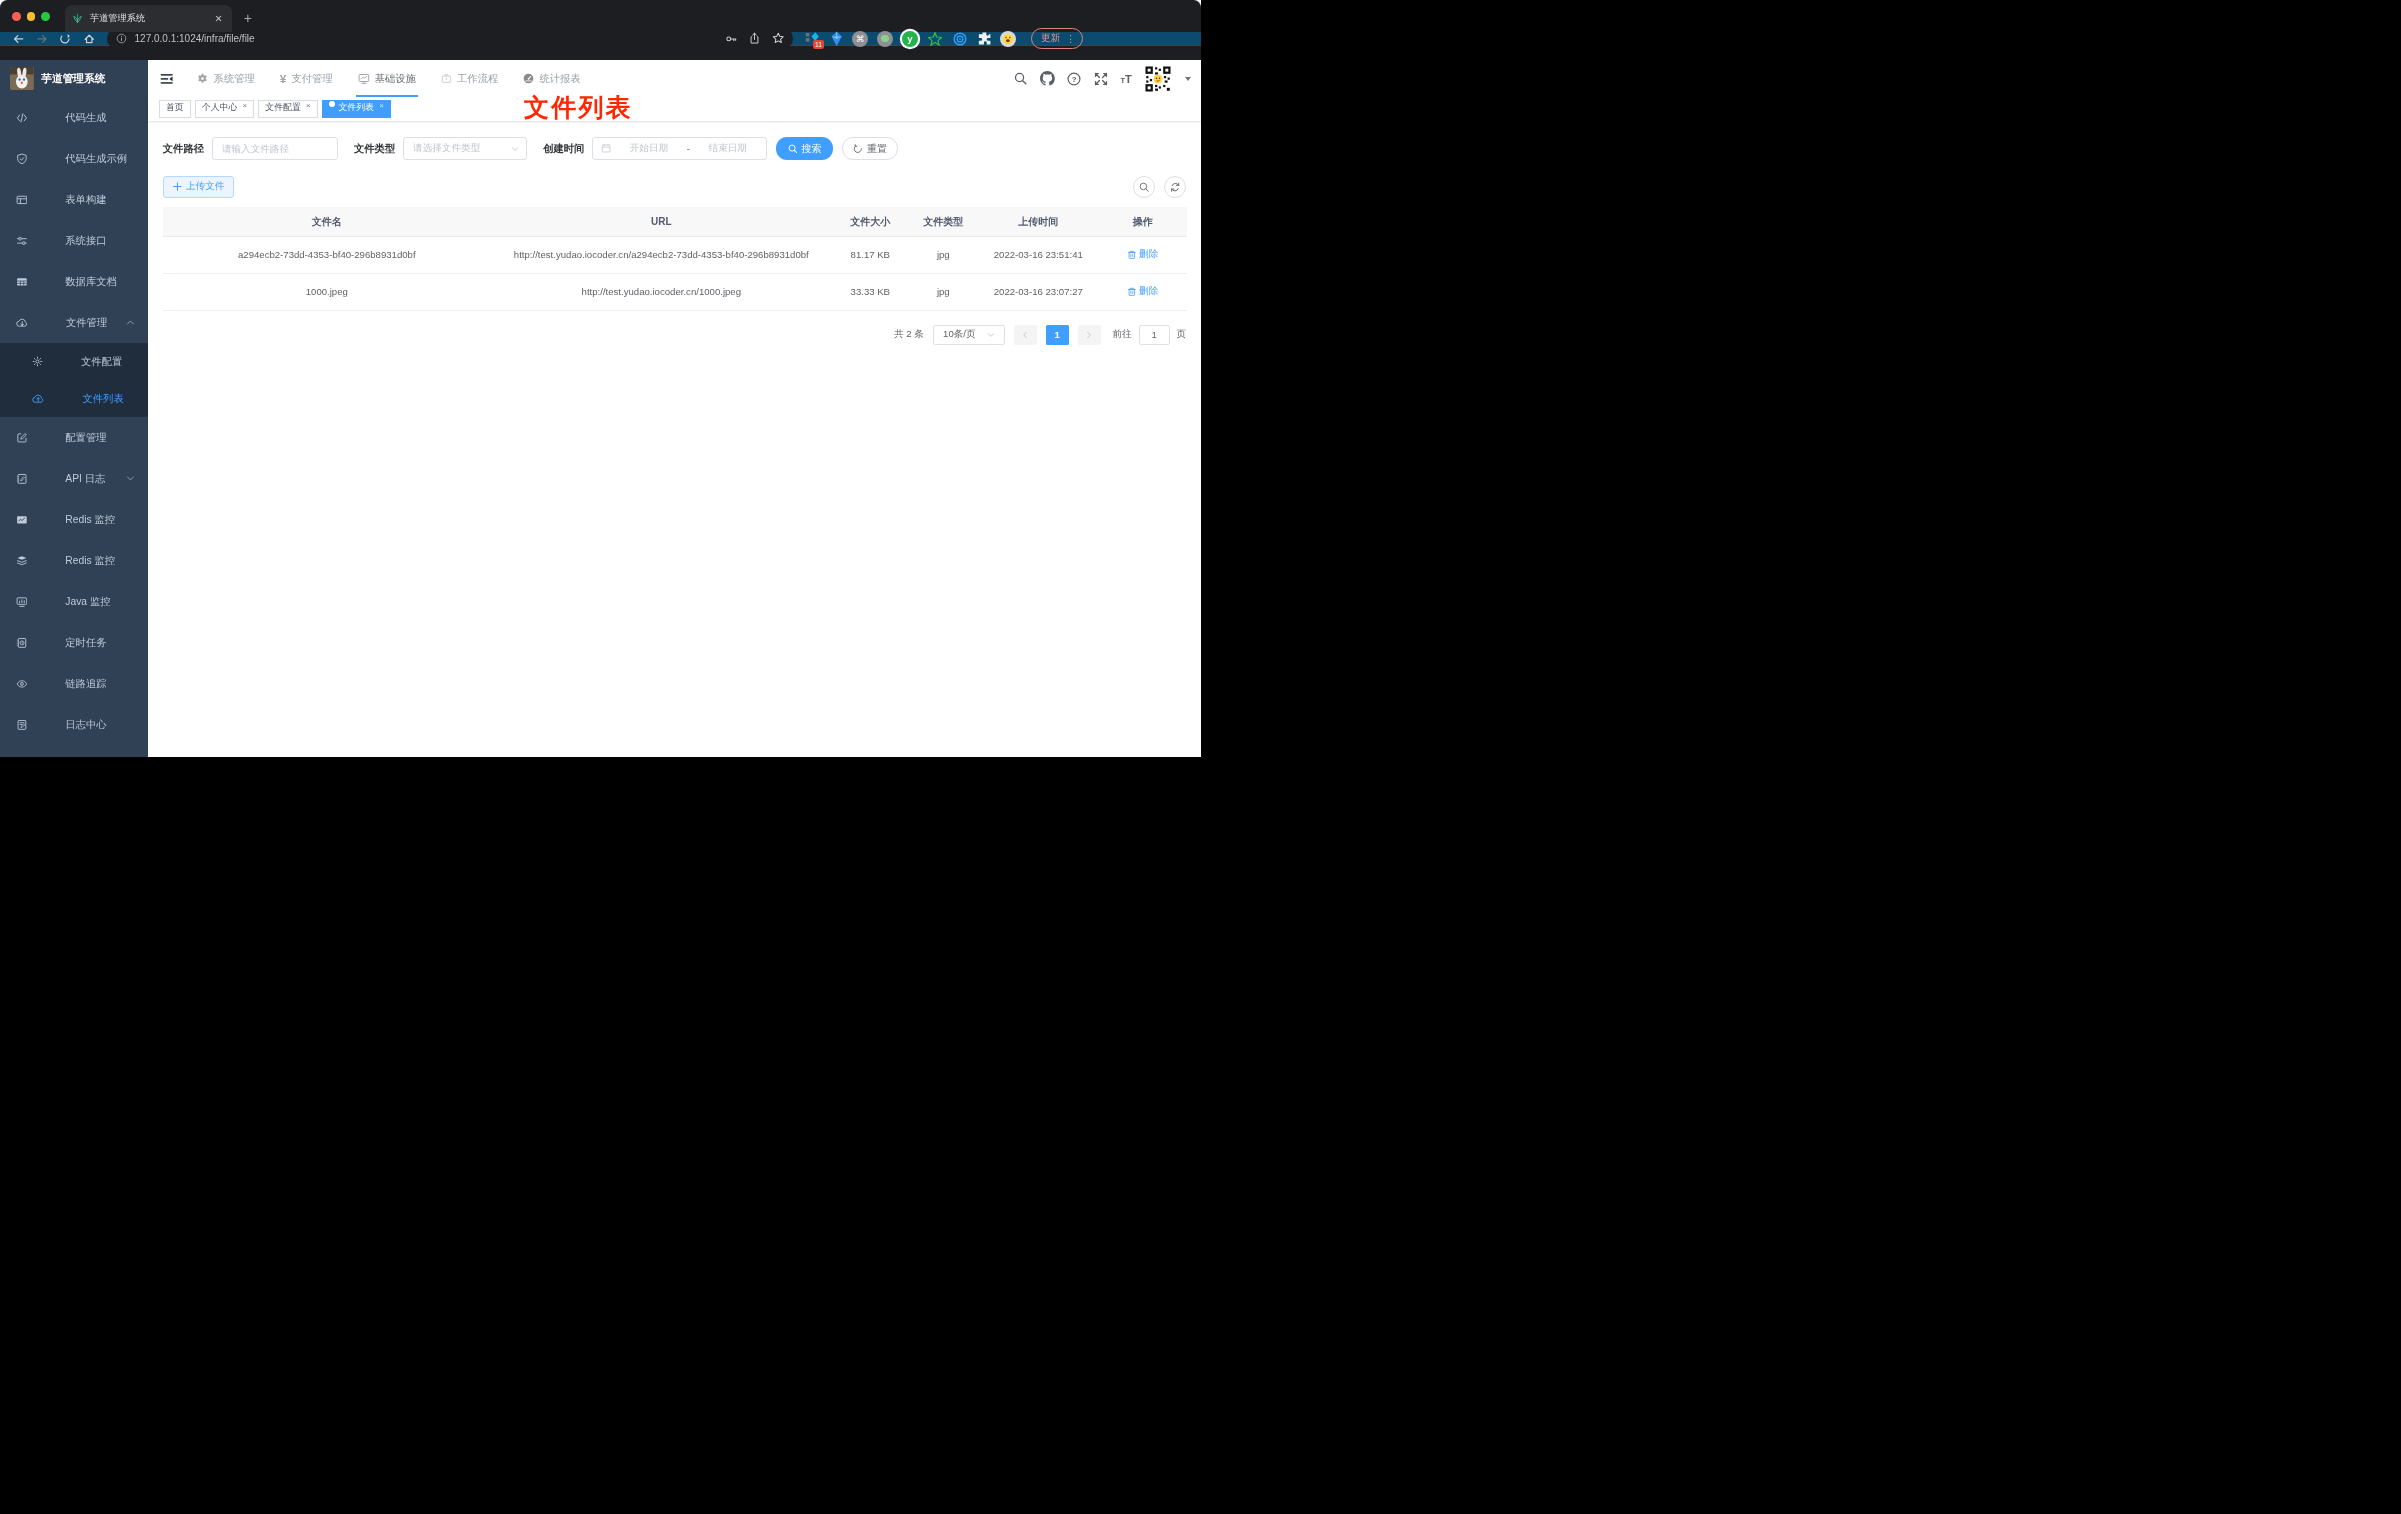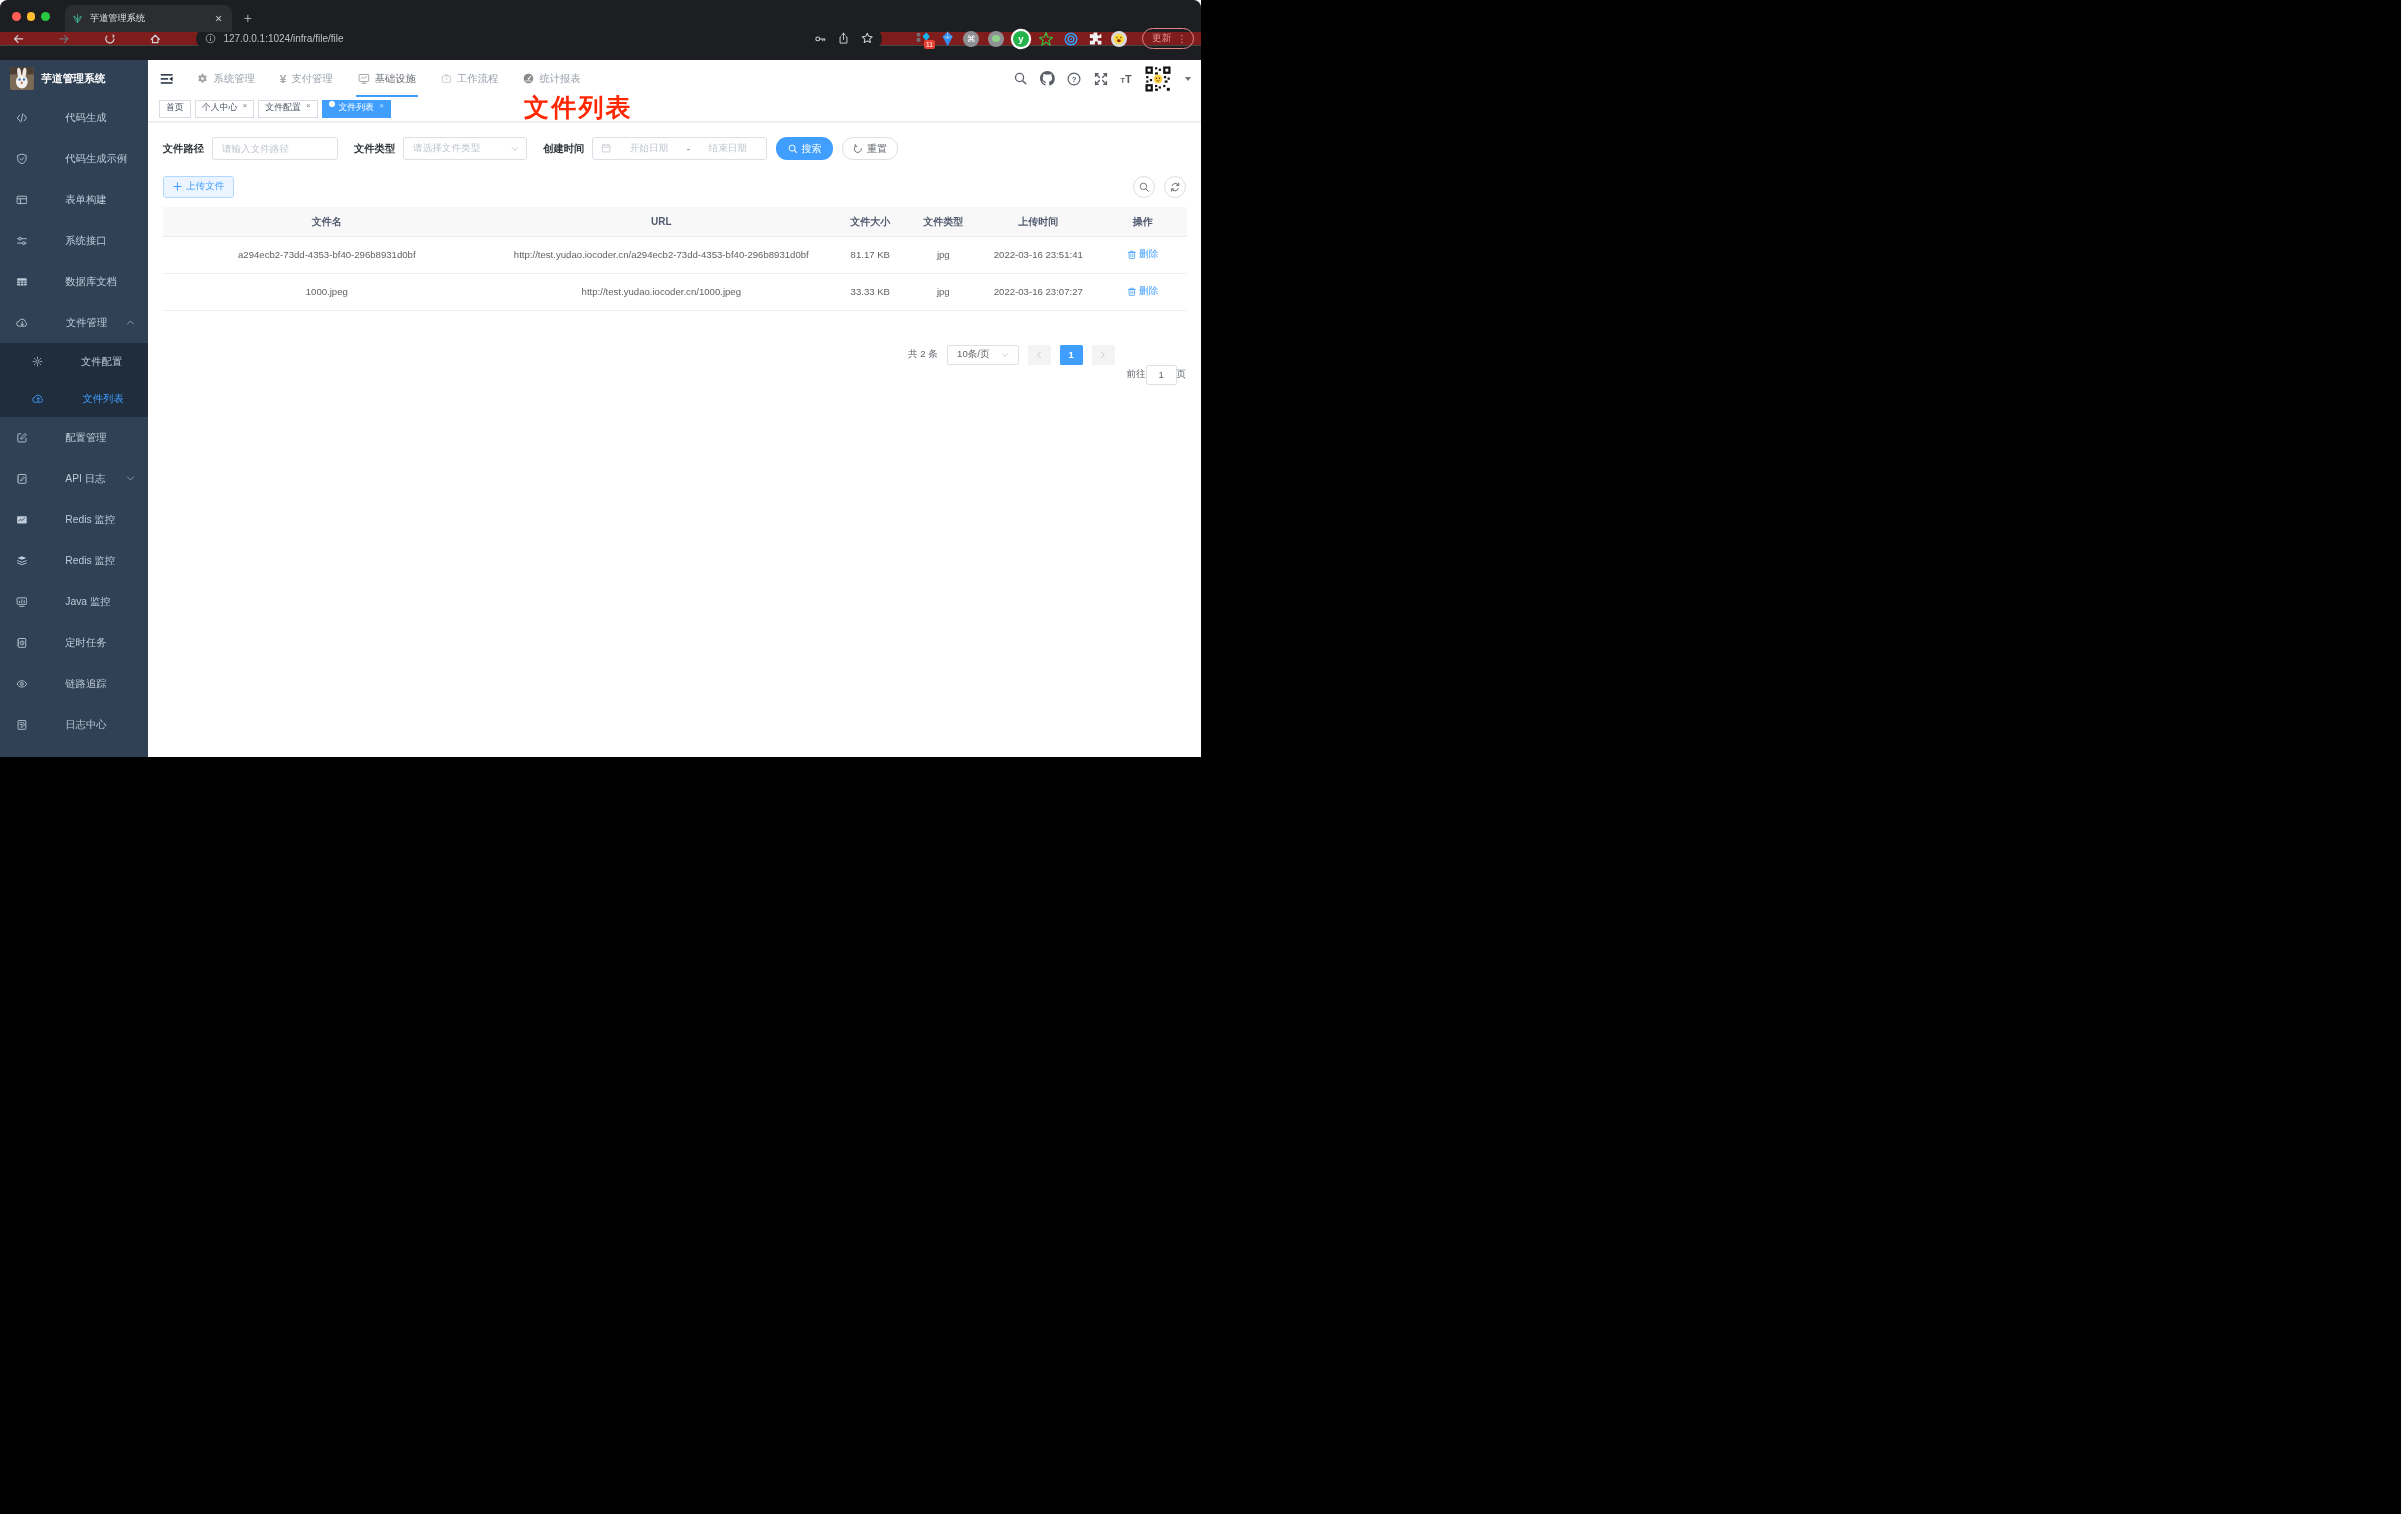--- a/index.html
+++ b/index.html
@@ -18,21 +18,21 @@
   .light { width: 8.9px; height: 8.9px; border-radius: 50%; }
   .light.red { background:#ff5f57; } .light.yellow { background:#febc2e; } .light.green { background:#28c840; }
   .tab {
     margin-left: 65px; width: 167px; height: 26.6px; background:#2c2d30;
     border-radius: 7.4px 7.4px 0 0; display: flex; align-items: center;
     padding: 0 7.4px; gap: 6.6px; color:#e3e4e6; font-size: 9.2px;
   }
   .tab-title { flex: 1; white-space: nowrap; overflow: hidden; }
   .tab-close { color:#c3c4c6; font-size: 9.6px; cursor: pointer; padding: 0 2.2px; }
   .newtab { color:#a6a7a9; font-size: 14px; margin-left: 11.8px; margin-bottom: 5.9px; cursor: pointer; }
-  .toolbar2 { height: 14px; background:#7f1d1d; display: flex; align-items: center; padding: 0 7.4px; gap: 1.5px; border-bottom: 0.7px solid #434446; justify-content: space-between; }
+  .toolbar2 { height: 14px; background:#0c4a6e; display: flex; align-items: center; padding: 0 7.4px; gap: 1.5px; border-bottom: 0.7px solid #434446; }
   .navbtn { width: 22px; height: 20.7px; display: flex; align-items: center; justify-content: center; color:#d0d1d3; }
   .navbtn.dim { color:#6f7072; }
   .urlbar {
     height: 20.7px; background:#1d1e21; border-radius: 10.3px; flex: 0 0 686px;
     display: flex; align-items: center; gap: 7.4px; padding: 0 8.9px; margin: 0 5.9px;
     color:#9aa0a6;
   }
   .url-text { color:#bdc1c6; font-size: 10px; flex: 1; }
   .urlbar-icons { display: flex; gap: 11.8px; align-items: center; color:#cfd0d2; }
   .extensions { display: flex; align-items: center; gap: 8.9px; margin-left: 4.4px; }
@@ -107,21 +107,21 @@
   table { width: 100%; border-collapse: collapse; table-layout: fixed; margin-top: 9.6px; }
   thead th { background:#f8f8f9; color:#515a6e; font-weight: bold; font-size: 10px; padding: 7.4px 3px; border-bottom: 0.7px solid #e8eaec; text-align: center; }
   tbody td { text-align: center; font-size: 9.6px; color:#606266; padding: 8.9px 4.4px; line-height: 1.7; border-bottom: 0.7px solid #ebeef5; word-break: break-all; }
   .op-link { color:#409eff; display: inline-flex; align-items: center; gap: 2.2px; cursor: pointer; }
 
   .pagination { margin-top: 13.3px; display: flex; align-items: center; justify-content: flex-end; gap: 8.9px; font-size: 9.6px; color:#5f6368; }
   .size-select { width: 72px; height: 20.7px; border: 0.7px solid #dcdfe6; border-radius: 2.2px; display: flex; align-items: center; justify-content: center; gap: 11px; cursor: pointer; color:#606266; background:#fff; }
   .chev { color:#b3b9c2; }
   .pg-btn { width: 23px; height: 20.7px; background:#f4f4f5; border-radius: 1.5px; display: flex; align-items: center; justify-content: center; color:#c0c4cc; font-size: 10.3px; cursor: pointer; }
   .pg-num { width: 23px; height: 20.7px; background:#409eff; border-radius: 1.5px; display: flex; align-items: center; justify-content: center; color:#fff; font-weight: bold; cursor: pointer; }
-  .goto { display: flex; align-items: center; gap: 0; margin-left: 3px; margin-top: 40px; }
+  .goto { display: flex; align-items: center; gap: 7px; margin-left: 3px; }
   .goto input { width: 31px; height: 20.7px; border: 0.7px solid #dcdfe6; border-radius: 2.2px; text-align: center; font-size: 9.6px; color:#606266; outline: none; font-family: inherit; }
 
   .annotation { position: absolute; left: 376px; top: 31px; font-size: 25px; font-weight: 700; letter-spacing: 2.2px; color:#ff2600; z-index: 20; pointer-events: none; white-space: nowrap; }
 </style>
 </head>
 <body>
 
 <div class="chrome">
   <div class="tabstrip">
     <div class="traffic">

